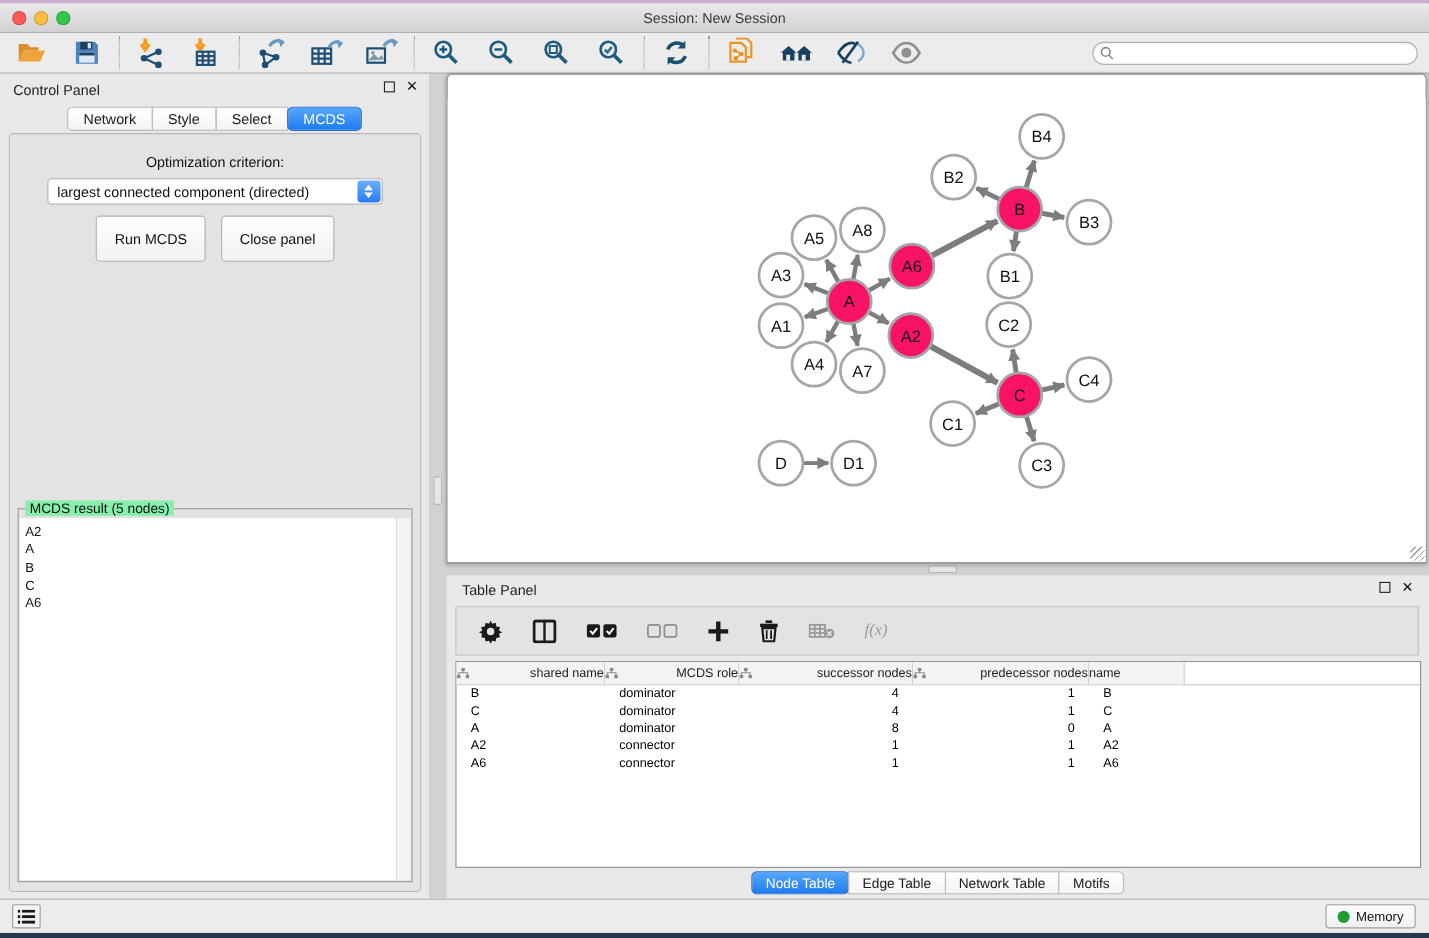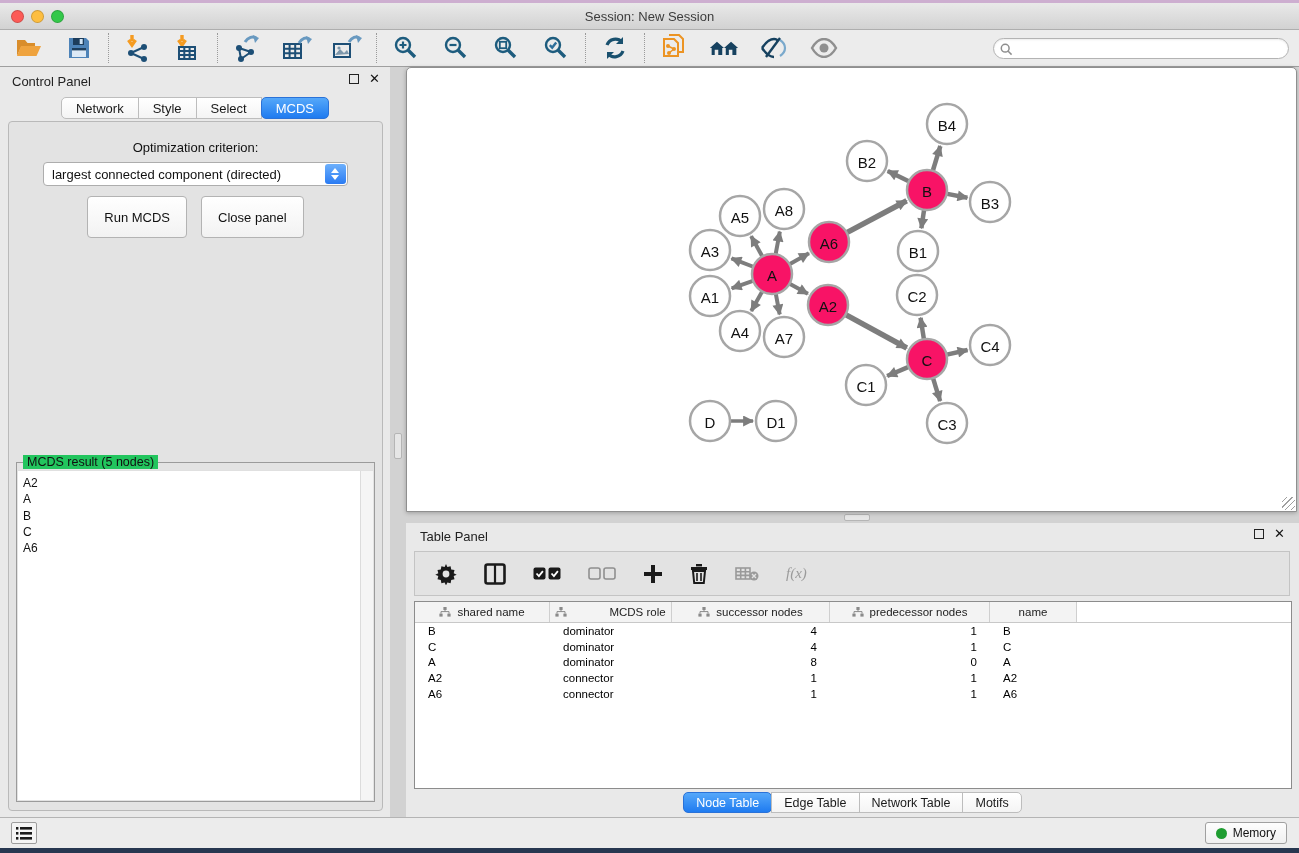--- a/index.html
+++ b/index.html
@@ -62,21 +62,21 @@
   .sel-stepper .up, .sel-stepper .dn { position:absolute; left:6px; width:0; height:0;
     border-left:4.5px solid transparent; border-right:4.5px solid transparent; }
   .sel-stepper .up { top:4px; border-bottom:5px solid #fff; }
   .sel-stepper .dn { bottom:4px; border-top:5px solid #fff; }
   .btn-row { position:absolute; left:0; right:0; top:74px; display:flex; justify-content:center; gap:14px; }
   .mac-btn { background:linear-gradient(#ffffff,#f2f2f2); border:1px solid #b3b3b3; border-radius:4px;
     font-size:13px; color:#111; padding:20px 16px; height:23px; display:flex; align-items:center; }
 
   .result-group { position:absolute; left:7px; right:7px; top:340px; bottom:8px;
     border:1px solid #9b9b9b; }
-  .result-legend { position:absolute; left:6px; top:-8px; background:#22c55e; padding:0 4px;
+  .result-legend { position:absolute; left:6px; top:-8px; background:#86efac; padding:0 4px;
     font-size:12.5px; color:#111; }
   .result-list { position:absolute; left:1px; right:1px; top:7px; bottom:1px; background:#fff;
     border-top:1px solid #e0e0e0; overflow:hidden; }
   .result-scroll { position:absolute; right:0; top:0; bottom:0; width:13px; background:#f5f5f5;
     border-left:1px solid #dcdcdc; }
   .list-item { font-size:12px; color:#111; line-height:16.3px; padding-left:5px; }
   .result-list .items { padding-top:4px; }
 
   
   .v-gap { position:absolute; left:390px; top:64px; width:16px; height:754px; background:#d2d2d2; }
@@ -106,21 +106,21 @@
   .tp-head .pbtns { position:absolute; right:14px; top:6px; display:flex; gap:10px; align-items:center; }
   .tp-toolbar { position:absolute; left:8px; right:9px; top:28px; height:45px; background:#e3e3e3;
     border:1px solid #c4c4c4; display:flex; align-items:center; gap:27px; padding-left:20px; }
   .tpi { display:flex; align-items:center; justify-content:center; }
   .fx { font-family:"Liberation Serif","DejaVu Serif",serif; font-style:italic; font-size:15px; color:#9b9b9b; }
 
   .data-table { position:absolute; left:8px; right:7px; top:78px; height:188px; background:#fff;
     border:1px solid #8c8c8c; overflow:hidden; }
   .dt-header { display:flex; height:21px; border-bottom:1px solid #c8c8c8; background:#fff; }
   .dt-hcell { background:#f3f3f3; border-right:1px solid #cfcfcf; display:flex; align-items:center;
-    justify-content:center; gap:6px; font-size:11.5px; color:#222; }
+    justify-content:space-between; gap:6px; font-size:11.5px; color:#222; }
   .dt-row { display:flex; height:15.8px; align-items:center; }
   .dt-cell { font-size:11.5px; color:#000; padding:0 13px; white-space:nowrap; overflow:hidden; }
   .tree-ico { display:block; }
 
   .tp-tabs { position:absolute; left:0; right:0; top:269px; }
   .tp-tabs .seg { font-size:12.5px; padding:2px 12px; height:21px; }
 
   
   .statusbar { position:absolute; left:0; bottom:0; width:100%; height:31px; background:#ececec;
     border-top:1px solid #b4b4b4; }

